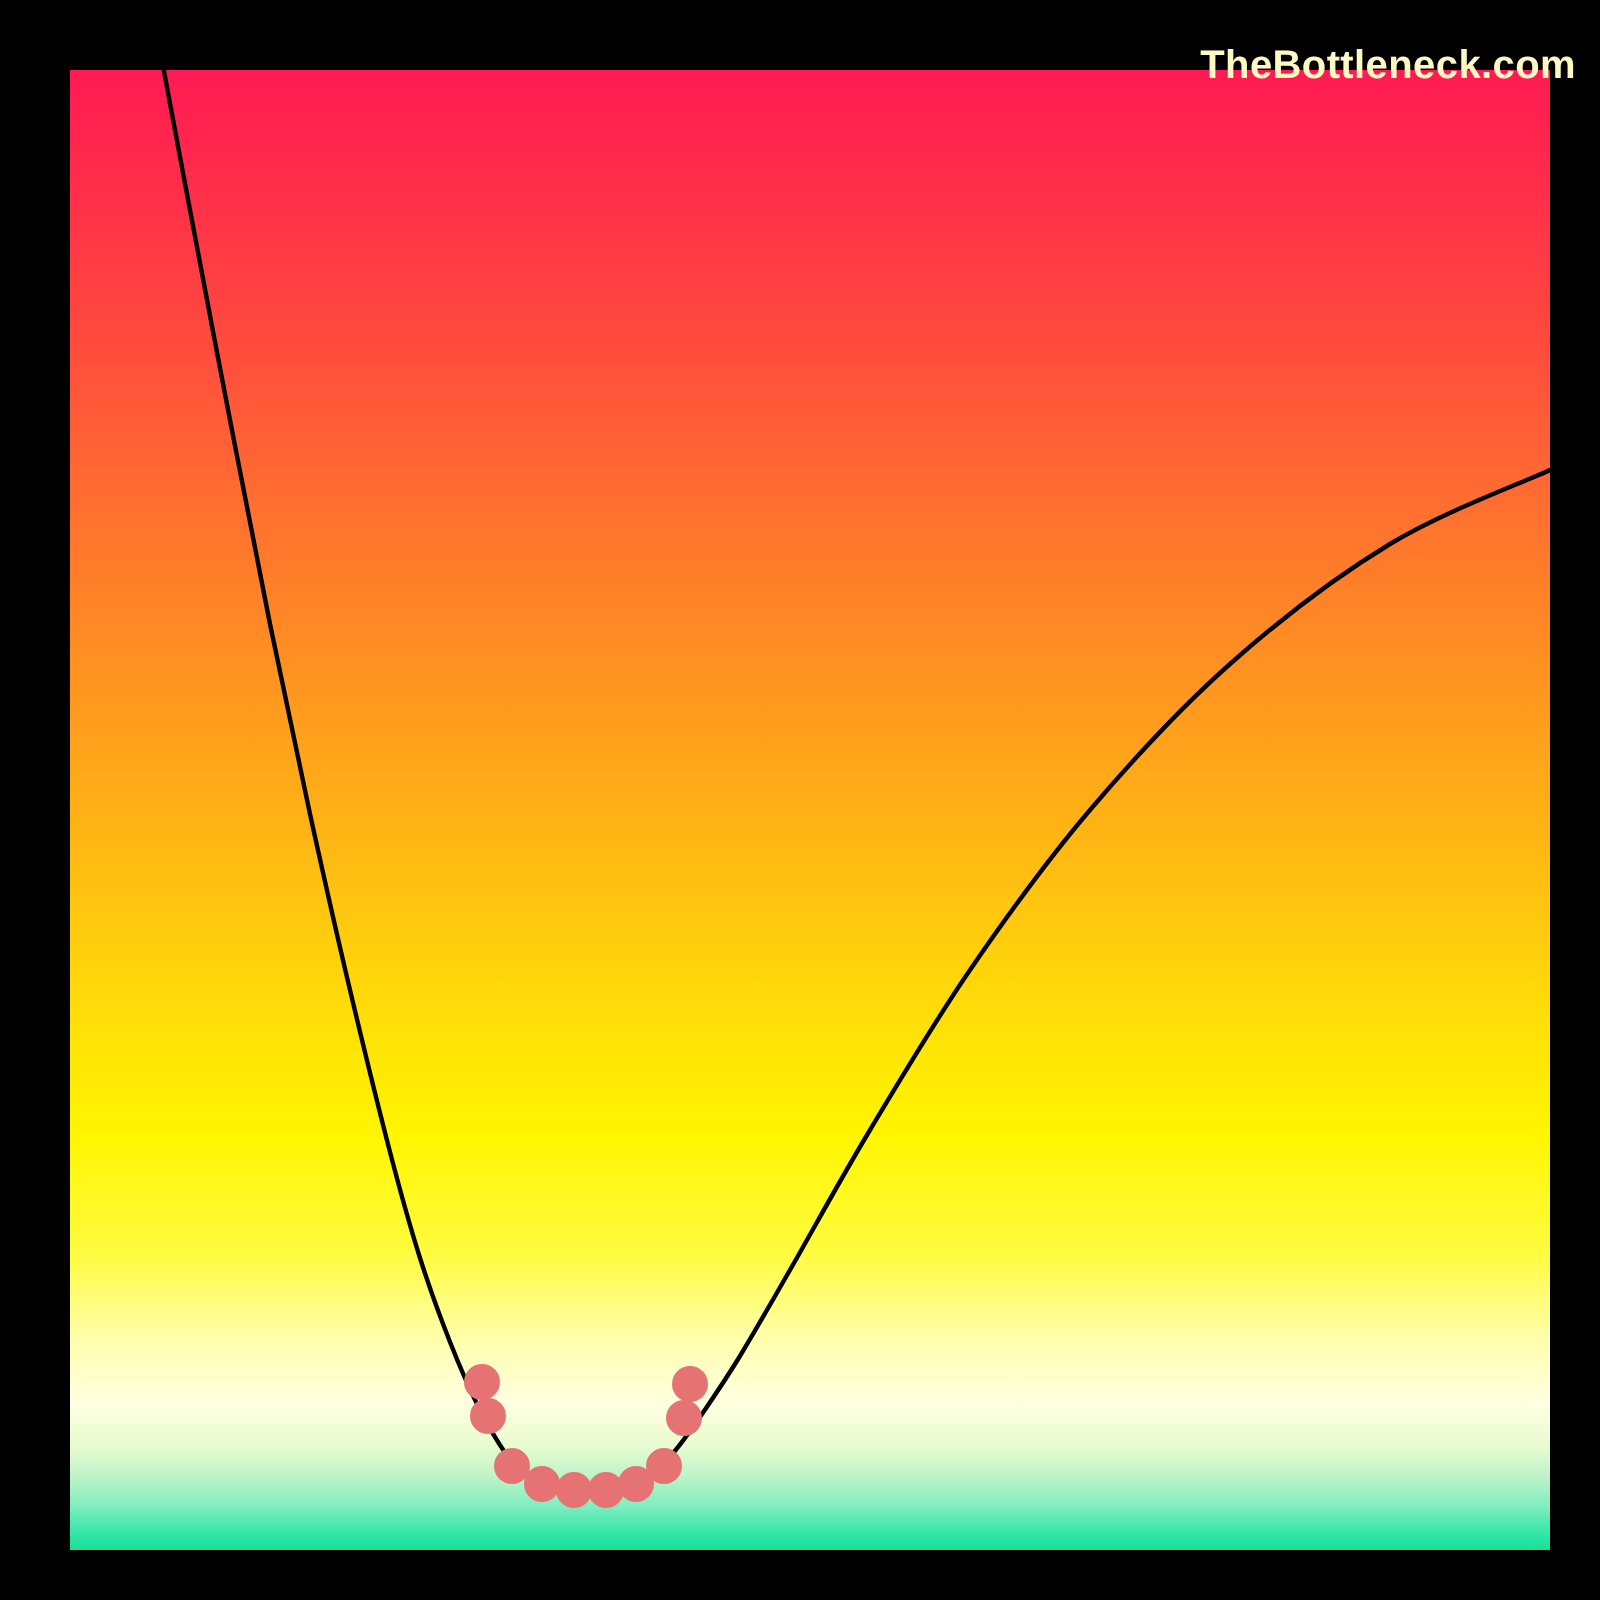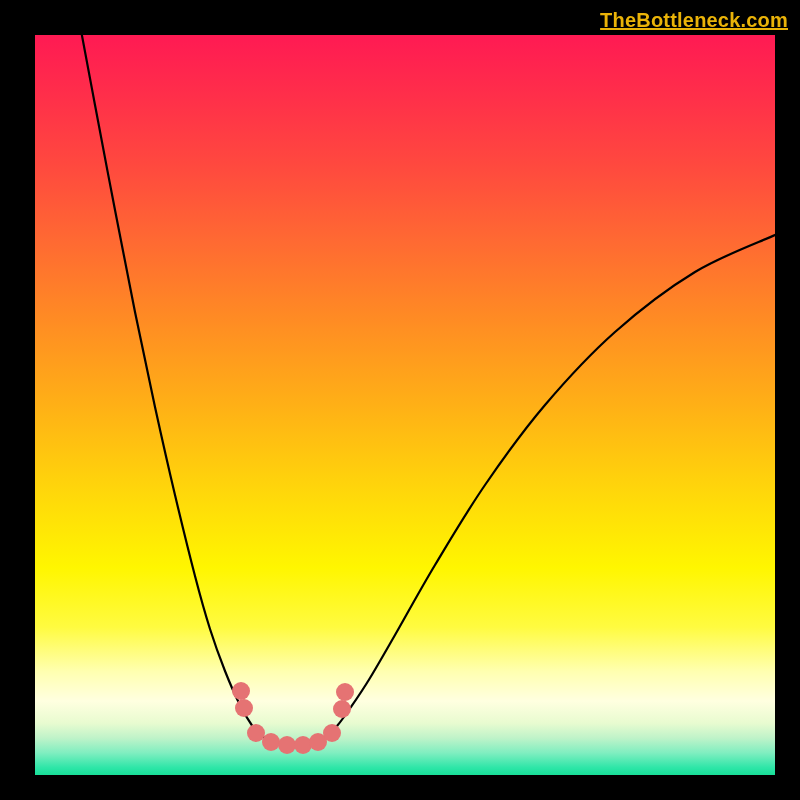--- a/index.html
+++ b/index.html
@@ -40,27 +40,26 @@
       #e8fbd0 93%,
       #bff3c9 95%,
       #80eec0 97%,
       #2ee6a8 99%,
       #18df98 100%
     );
     overflow: hidden;
   }
   .watermark {
     position: absolute;
-    top: 9px;
+    top: 22px;
     right: 12px;
     font: 600 20px Arial, Helvetica, sans-serif;
-    color: #eab308;
+    color: #fef9c3;
     letter-spacing: 0.2px;
     user-select: none;
-    text-decoration: underline;
   }
   svg.curve {
     position: absolute;
     left: 0;
     top: 0;
     width: 740px;
     height: 740px;
   }
 </style>
 </head>

